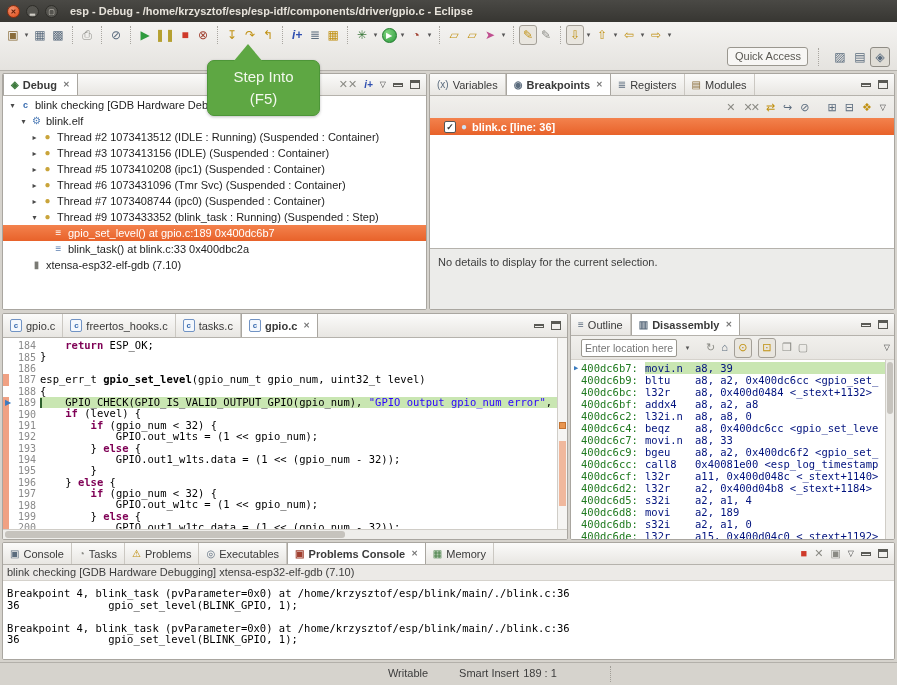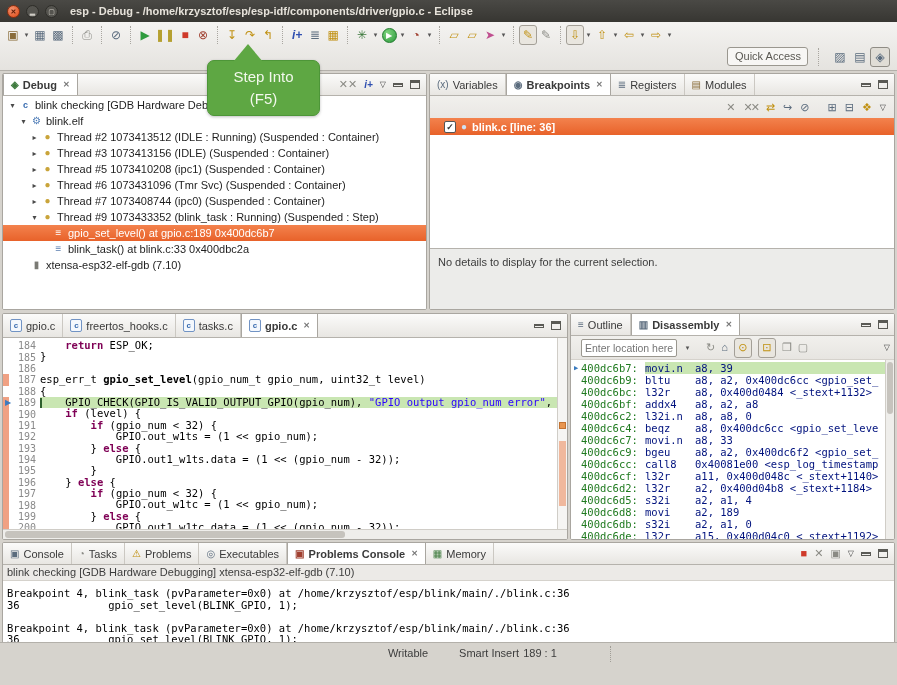--- a/index.html
+++ b/index.html
@@ -94,21 +94,21 @@
   .asm-args{color:#00127e;}
   .vscroll{position:absolute;right:0;top:46px;width:9px;bottom:0;background:#efeeeb;border-left:1px solid #d0cdc7;}
   .vthumb{position:absolute;left:1px;top:2px;width:6px;height:52px;background:#c6c3bd;border-radius:3px;}
 
   
   .console-header{height:16px;background:#eceae7;border-bottom:1px solid #d5d2cc;font-size:11px;color:#3c3c3c;padding-left:4px;line-height:15px;}
   .console-body{position:absolute;left:0;top:39px;right:0;bottom:0;background:#fff;overflow:hidden;}
   .console-pre{font-family:"DejaVu Sans Mono",monospace;font-size:10.5px;line-height:11.5px;color:#000;white-space:pre;padding:6px 4px;}
 
   
-  .statusbar{position:absolute;left:0;top:642px;width:897px;height:23px;background:#d6d3cd;border-top:1px solid #b3b0aa;font-size:11px;color:#3c3c3c;}
+  .statusbar{position:absolute;left:0;top:662px;width:897px;height:23px;background:#d6d3cd;border-top:1px solid #b3b0aa;font-size:11px;color:#3c3c3c;}
   .sb-item{position:absolute;top:4px;text-align:center;}
   .sb-sep{position:absolute;top:3px;height:16px;border-left:1px dotted #a09d96;}
 
   
   .tooltip{position:absolute;left:207px;top:60px;width:113px;height:56px;background:#5ea743;border:1px solid #4d9638;border-radius:7px;z-index:60;color:#f2f8ec;text-align:center;font-size:15px;padding-top:5px;line-height:22px;box-shadow:0 1px 3px rgba(0,0,0,.25);}
   .tooltip::before{content:"";position:absolute;left:25px;top:-17px;border-left:15px solid transparent;border-right:15px solid transparent;border-bottom:18px solid #5ea743;}
 </style>
 </head>
 <body>
 

